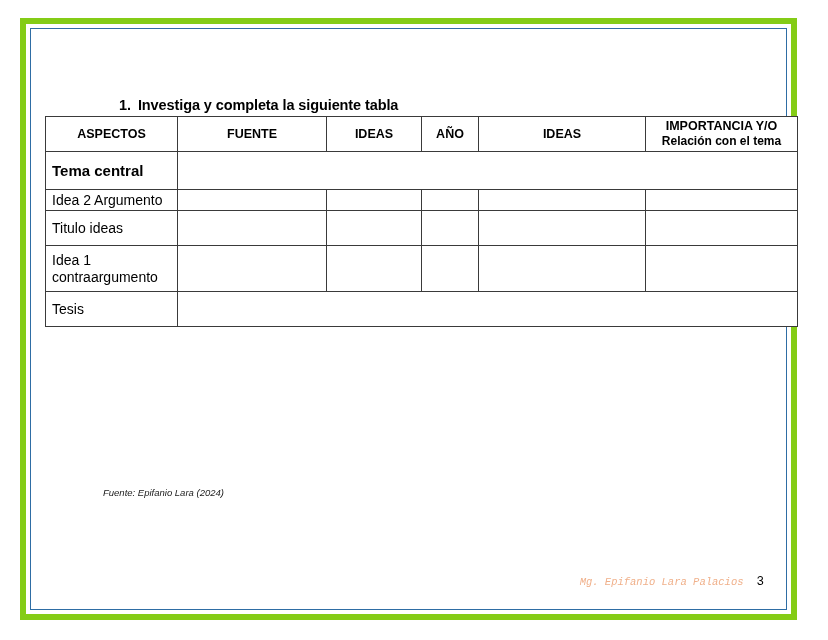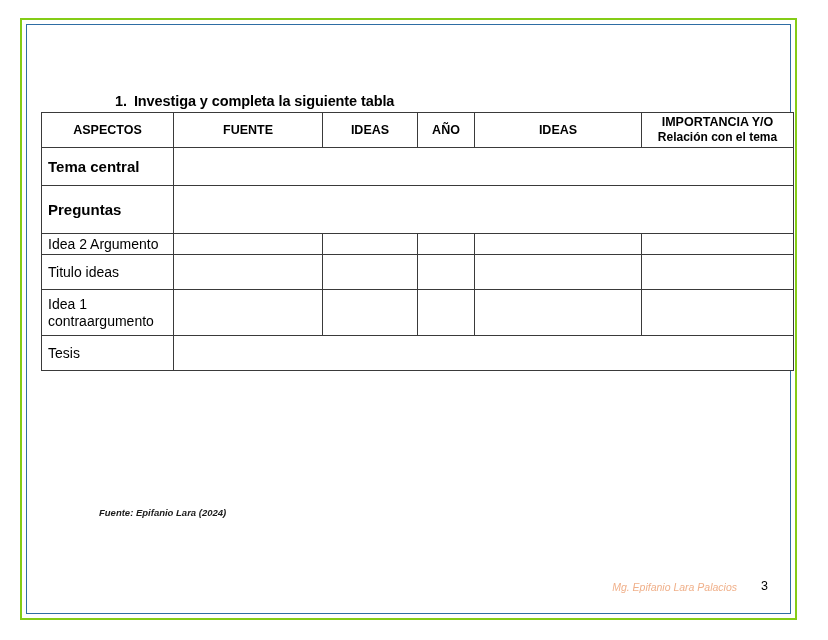--- a/index.html
+++ b/index.html
@@ -16,21 +16,21 @@
   }
 
   
   .slide-frame-outer {
     position: absolute;
     left: 20px;
     top: 18px;
     width: 777px;
     height: 602px;
     box-sizing: border-box;
-    border: 2px solid #84cc16;
+    border: 6px solid #84cc16;
     background: #ffffff;
   }
   .slide-frame-inner {
     position: absolute;
     left: 4px;
     top: 4px;
     right: 4px;
     bottom: 4px;
     box-sizing: border-box;
     border: 1px solid #2E6DA4;
@@ -114,35 +114,35 @@
   tr.r-med     td { height: 34px; }
   tr.r-short   td { height: 20px; }
   tr.r-two     td { height: 45px; }
 
   
   .caption {
     position: absolute;
     left: 72px;
     top: 458px;
     font-size: 9.5px;
-    font-weight: bold;
+    font-weight: normal;
     font-style: italic;
     color: #1a1a1a;
     white-space: nowrap;
-    margin-top: 24px;
   }
 
   
   .footer {
     position: absolute;
     right: 22px;
     bottom: 20px;
     display: flex;
-    align-items: flex-end;
-    gap: 24px;
+    align-items: center;
+    gap: 13px;
+    font-family: Liberation Mono, monospace;
   }
   .footer-name {
     font-size: 10.5px;
     font-style: italic;
     color: #F0B08A;
     white-space: nowrap;
   }
   .footer-page {
     font-size: 12.5px;
     color: #000000;
@@ -183,24 +183,20 @@
               </th>
             </tr>
           </thead>
           <tbody>
 
             <tr class="r-tall">
               <td class="aspect bold">Tema central</td>
               <td class="blank" colspan="5"></td>
             </tr>
 
-            <tr class="r-xtall">
-              <td class="aspect bold">Preguntas</td>
-              <td class="blank" colspan="5"></td>
-            </tr>
 
 
 
             <tr class="r-short">
               <td class="aspect">Idea 2 Argumento</td>
               <td class="blank"></td>
               <td class="blank"></td>
               <td class="blank"></td>
               <td class="blank"></td>
               <td class="blank"></td>

